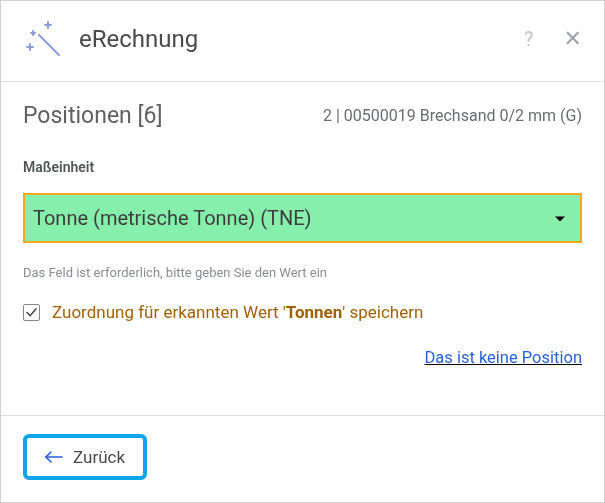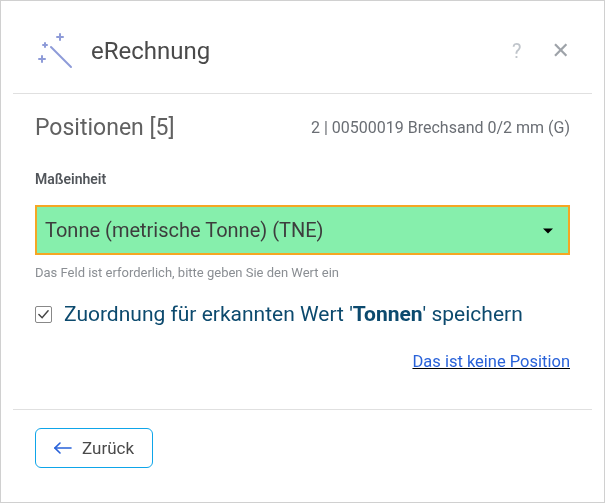--- a/index.html
+++ b/index.html
@@ -13,21 +13,21 @@
       width: 605px;
       height: 503px;
     }
     .dialog {
       width: 605px;
       height: 503px;
       border: 1px solid #d0d0d0;
       background: #fff;
       display: flex;
       flex-direction: column;
-      padding: 12px;
+      padding: 0;
     }
     .header {
       display: flex;
       align-items: center;
       padding: 18px 22px 22px 22px;
       gap: 16px;
     }
     .header .wand-icon {
       width: 40px;
       height: 40px;
@@ -102,21 +102,21 @@
       position: absolute;
       right: 16px;
       top: 50%;
       transform: translateY(-50%);
       pointer-events: none;
       color: #222;
     }
     .help-text {
       font-size: 13px;
       color: #8a8e93;
-      margin-top: 10px;
+      margin-top: 22px;
     }
     .checkbox-row {
       display: flex;
       align-items: center;
       margin-top: 22px;
       gap: 12px;
     }
     .checkbox {
       width: 17px;
       height: 17px;
@@ -127,22 +127,22 @@
       justify-content: center;
       cursor: pointer;
       flex-shrink: 0;
       border-radius: 2px;
     }
     .checkbox svg {
       width: 11px;
       height: 11px;
     }
     .checkbox-label {
-      font-size: 21px;
-      color: #0c4a6e;
+      font-size: 17px;
+      color: #a16207;
     }
     .checkbox-label .bold {
       font-weight: 700;
     }
     .link-row {
       text-align: right;
       margin-top: 26px;
       text-decoration: underline;
     }
     .link {
@@ -154,21 +154,21 @@
     .footer {
       display: flex;
       justify-content: space-between;
       padding: 0 22px 22px 22px;
       margin-top: auto;
     }
     .btn {
       display: inline-flex;
       align-items: center;
       gap: 10px;
-      border: 1px solid #0ea5e9;
+      border: 4px solid #0ea5e9;
       background: #fff;
       border-radius: 6px;
       padding: 9px 18px;
       font-size: 17px;
       color: #4a4a4a;
       cursor: pointer;
       font-family: inherit;
     }
     .btn .arrow-icon {
       color: #2962d9;
@@ -195,21 +195,21 @@
       </svg>
     </span>
     <div class="title">eRechnung</div>
     <span class="help-icon">?</span>
     <span class="close-icon">✕</span>
   </div>
 
   <hr class="divider">
 
   <div class="subheader">
-    <div class="section-title">Positionen [5]</div>
+    <div class="section-title">Positionen [6]</div>
     <div class="position-info">2 | 00500019 Brechsand 0/2 mm (G)</div>
   </div>
 
   <div class="form-area">
     <div class="field-label">Maßeinheit</div>
 
     <div class="select-wrap">
       <div class="select-input">Tonne (metrische Tonne) (TNE)</div>
       <span class="select-caret">
         <svg width="12" height="8" viewBox="0 0 12 8">

